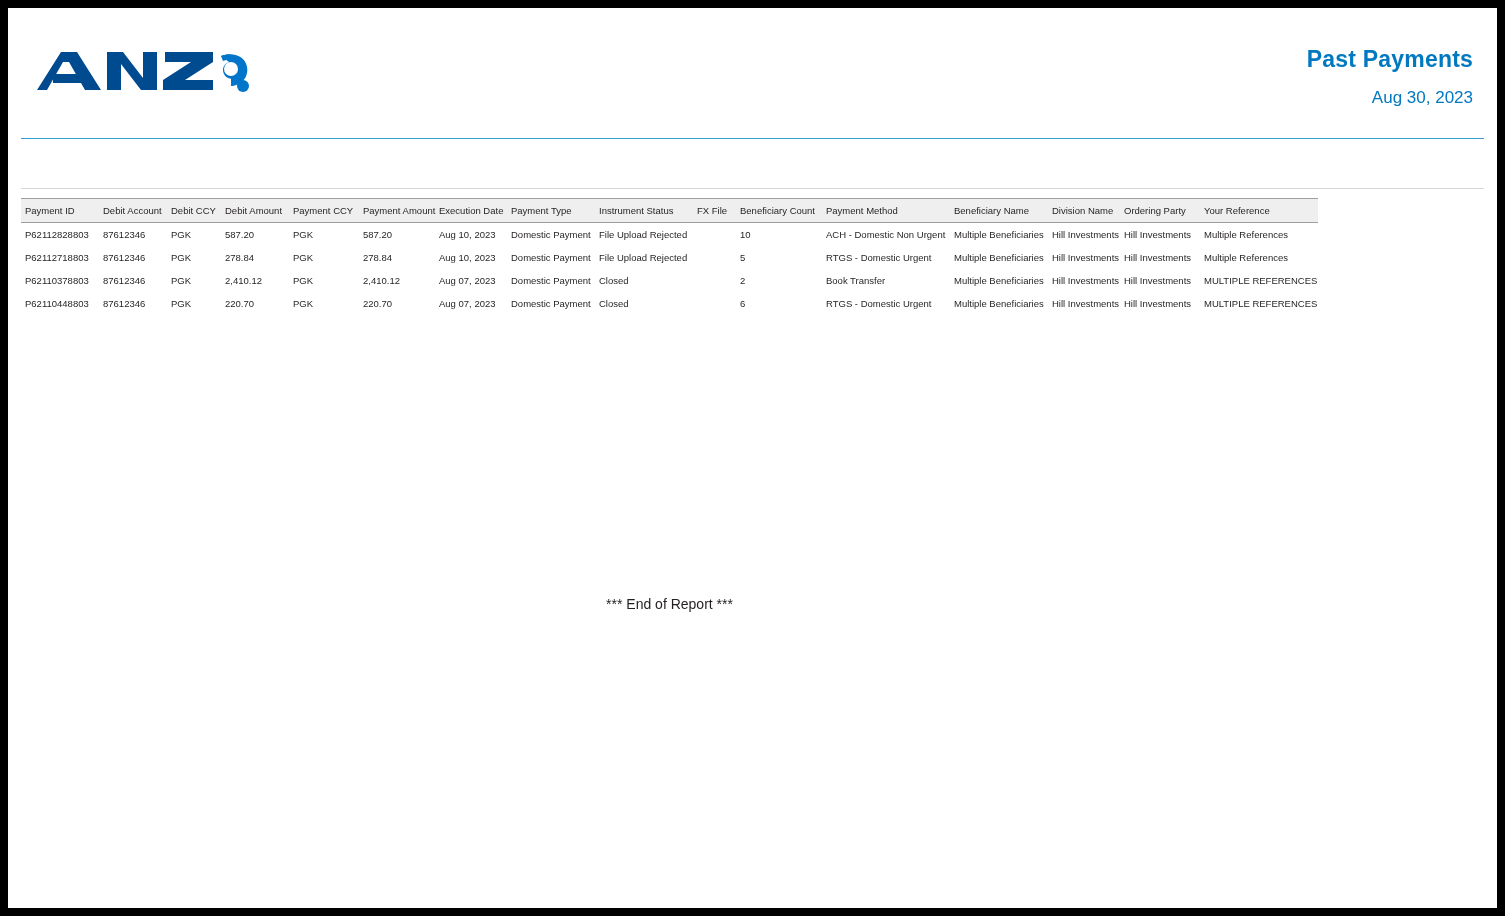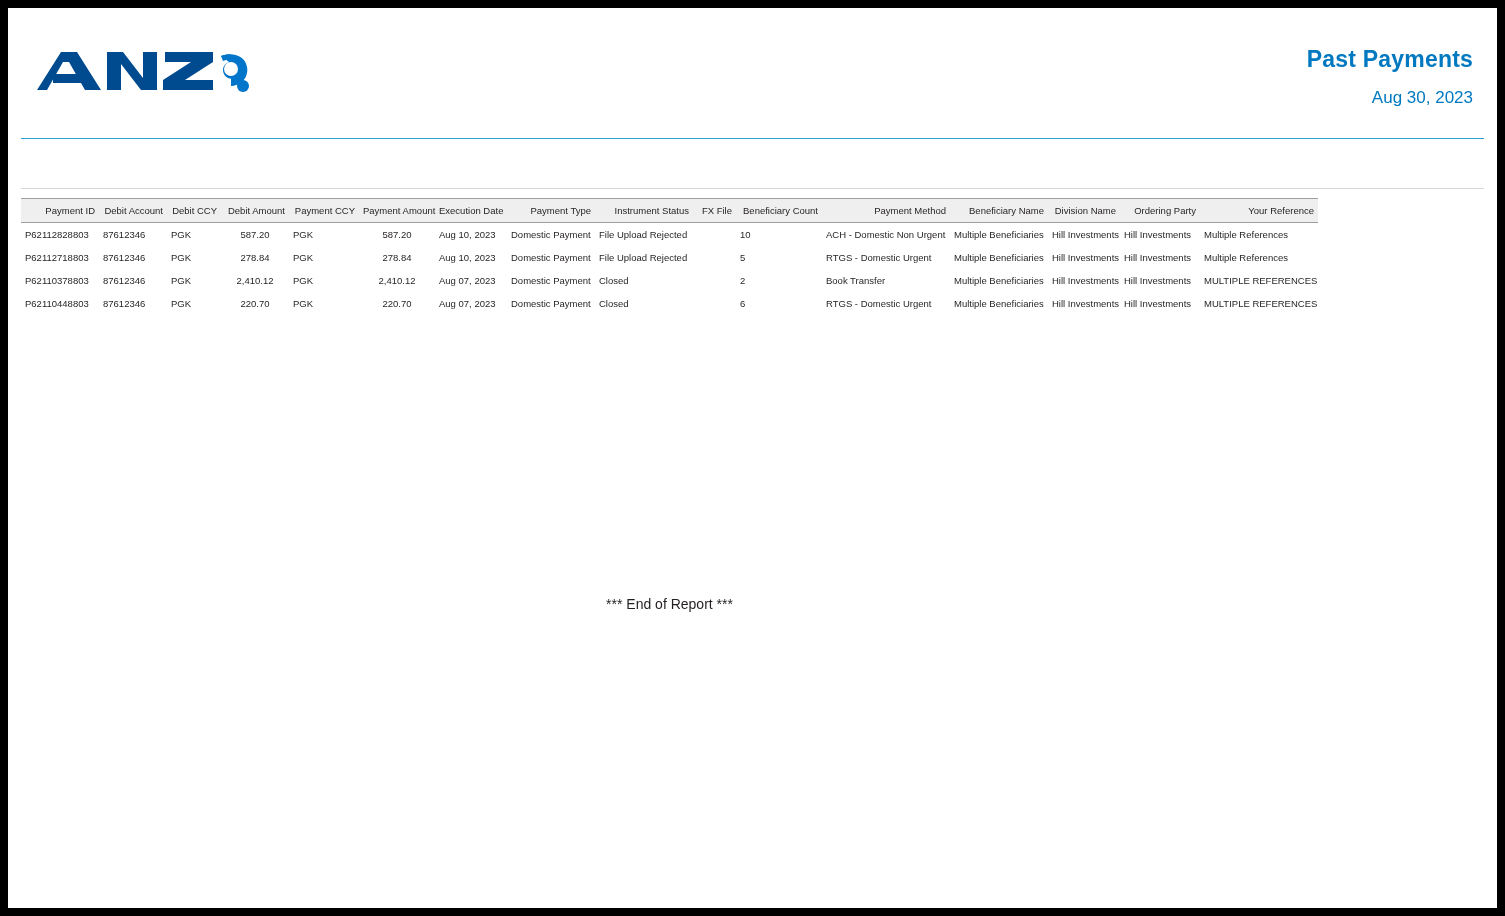--- a/index.html
+++ b/index.html
@@ -101,32 +101,32 @@
     width: 100%;
     table-layout: fixed;
   }
   table.report thead th {
     background: #efefef;
     border-top: 1px solid #9e9e9e;
     border-bottom: 1px solid #9e9e9e;
     font-size: 9.5px;
     font-weight: normal;
     color: #231f20;
-    text-align: right;
+    text-align: left;
     padding: 6px 4px 6px 4px;
     white-space: nowrap;
   }
   table.report tbody td {
     font-size: 9.5px;
     color: #231f20;
     padding: 6px 4px 6px 4px;
     white-space: nowrap;
     vertical-align: top;
   }
-  td.num, th.num { text-align: center; padding-right: 14px; }
+  td.num, th.num { text-align: left; padding-right: 14px; }
 
   
   col.c0  { width: 78px;  }
   col.c1  { width: 68px;  }
   col.c2  { width: 54px;  }
   col.c3  { width: 68px;  }
   col.c4  { width: 70px;  }
   col.c5  { width: 76px;  }
   col.c6  { width: 72px;  }
   col.c7  { width: 88px;  }

